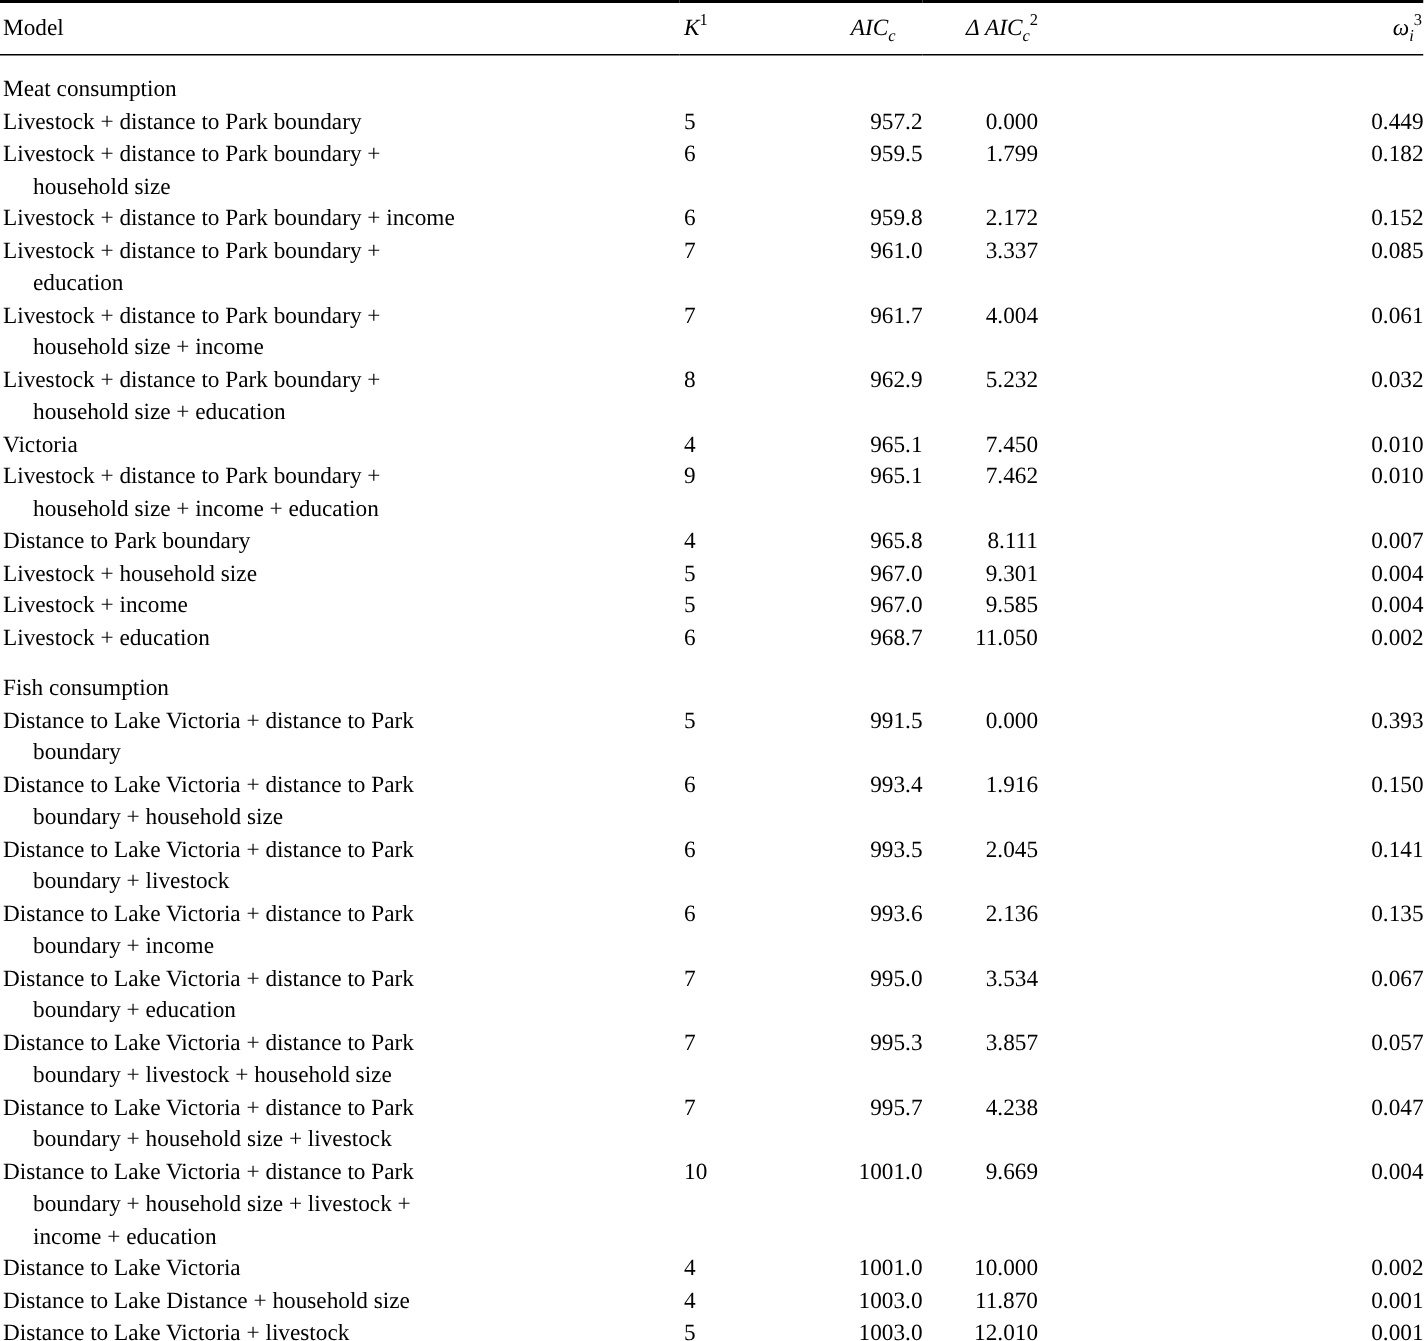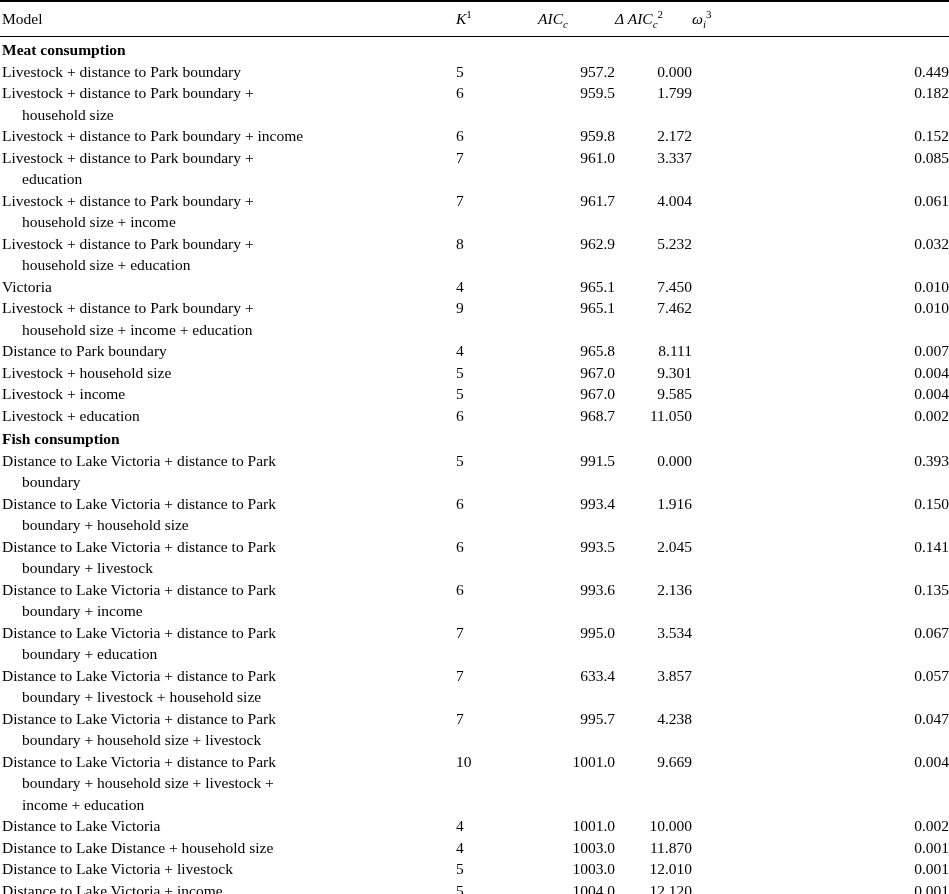--- a/index.html
+++ b/index.html
@@ -26,21 +26,21 @@
     font-weight: normal;
     text-align: left;
     vertical-align: bottom;
     border-bottom: 1px solid #000;
     padding: 6px 0 7px 0;
     line-height: 21px;
     margin-left: 45px;
   }
   th.h-model { padding-left: 2px; }
   th.h-k     { padding-left: 3px; }
-  th.h-num   { text-align: left; }
+  th.h-num   { text-align: right; }
   th.h-aicc  { padding-right: 18px; }
   th.h-daicc { padding-right: 0; }
   th.h-wi    { padding-right: 1px; }
 
   td {
     vertical-align: top;
     line-height: 21.5px;
     padding: 0;
   }
   td.model-cell {
@@ -52,23 +52,23 @@
     padding-left: 3px;
     text-align: left;
   }
   td.num-cell {
     text-align: right;
   }
   td.wi-cell {
     padding-right: 0;
   }
   td.section-title {
-    font-weight: bold;
+    font-weight: normal;
     padding-left: 2px;
-    padding-top: 2px;
+    padding-top: 12px;
   }
   tbody tr:last-child td {
     padding-bottom: 3px;
   }
   sup, sub {
     font-size: 11px;
     line-height: 0;
   }
   i { font-style: italic; }
 </style>
@@ -226,21 +226,21 @@
 boundary + education</td>
           <td class="k-cell">7</td>
           <td class="num-cell">995.0</td>
           <td class="num-cell">3.534</td>
           <td class="num-cell wi-cell">0.067</td>
         </tr>
         <tr>
           <td class="model-cell">Distance to Lake Victoria + distance to Park
 boundary + livestock + household size</td>
           <td class="k-cell">7</td>
-          <td class="num-cell">633.4</td>
+          <td class="num-cell">995.3</td>
           <td class="num-cell">3.857</td>
           <td class="num-cell wi-cell">0.057</td>
         </tr>
         <tr>
           <td class="model-cell">Distance to Lake Victoria + distance to Park
 boundary + household size + livestock</td>
           <td class="k-cell">7</td>
           <td class="num-cell">995.7</td>
           <td class="num-cell">4.238</td>
           <td class="num-cell wi-cell">0.047</td>

